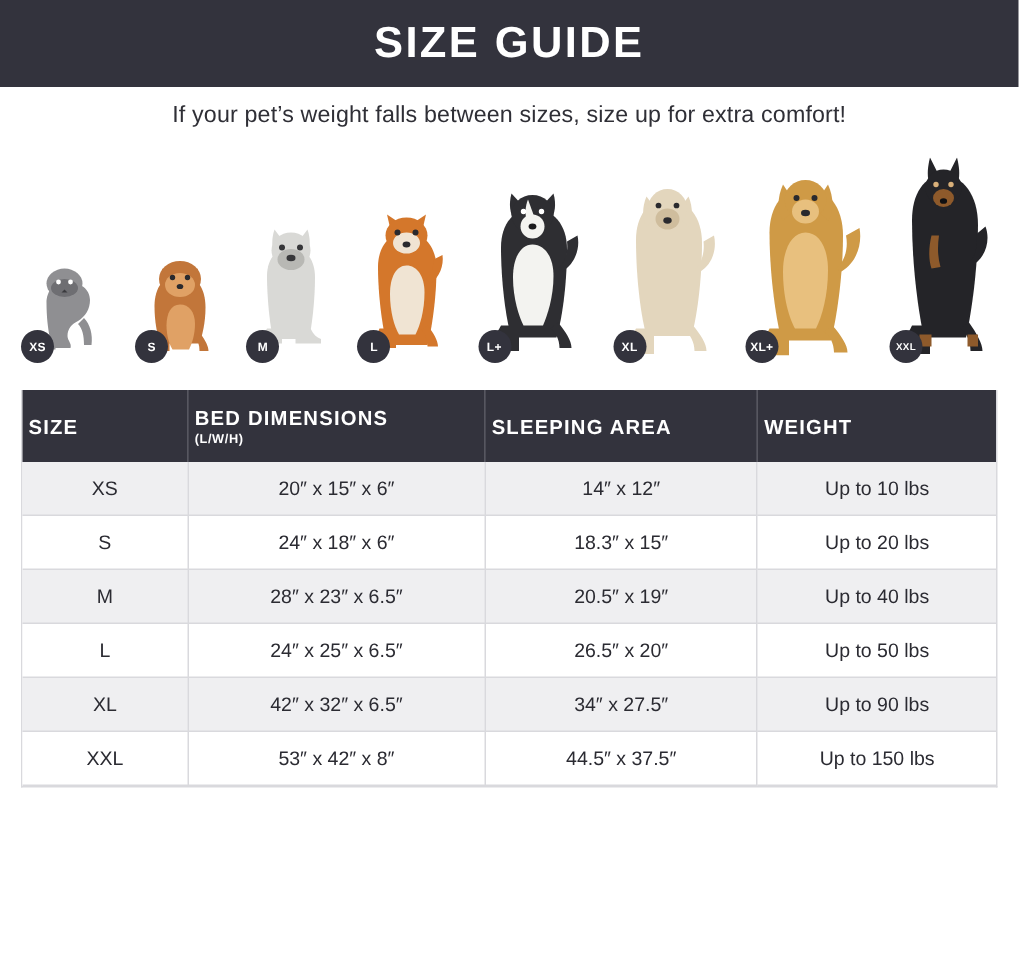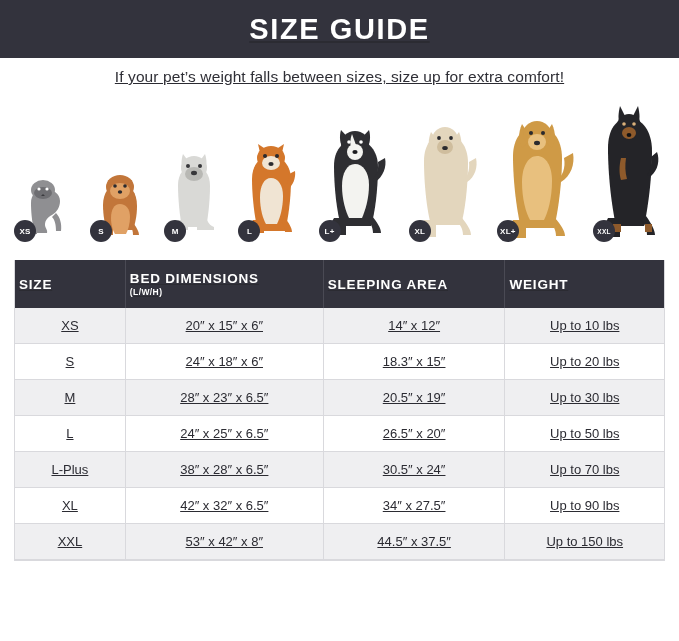--- a/index.html
+++ b/index.html
@@ -12,21 +12,20 @@
     background: #ffffff;
     font-family: "Liberation Sans", sans-serif;
     color: #2b2b32;
     overflow: hidden;
   }
   .page {
     position: relative;
     width: 679px;
     height: 508px;
     box-sizing: border-box;
-    text-decoration: underline;
   }
 
   
   .header {
     background: #33333d;
     height: 58px;
     display: flex;
     align-items: center;
     justify-content: center;
   }
@@ -386,35 +385,29 @@
         <tr>
           <td>S</td>
           <td>24″ x 18″ x 6″</td>
           <td>18.3″ x 15″</td>
           <td>Up to 20 lbs</td>
         </tr>
         <tr>
           <td>M</td>
           <td>28″ x 23″ x 6.5″</td>
           <td>20.5″ x 19″</td>
-          <td>Up to 30 lbs</td>
+          <td>Up to 40 lbs</td>
         </tr>
         <tr>
           <td>L</td>
           <td>24″ x 25″ x 6.5″</td>
           <td>26.5″ x 20″</td>
           <td>Up to 50 lbs</td>
         </tr>
         <tr>
-          <td>L-Plus</td>
-          <td>38″ x 28″ x 6.5″</td>
-          <td>30.5″ x 24″</td>
-          <td>Up to 70 lbs</td>
-        </tr>
-        <tr>
           <td>XL</td>
           <td>42″ x 32″ x 6.5″</td>
           <td>34″ x 27.5″</td>
           <td>Up to 90 lbs</td>
         </tr>
         <tr>
           <td>XXL</td>
           <td>53″ x 42″ x 8″</td>
           <td>44.5″ x 37.5″</td>
           <td>Up to 150 lbs</td>

